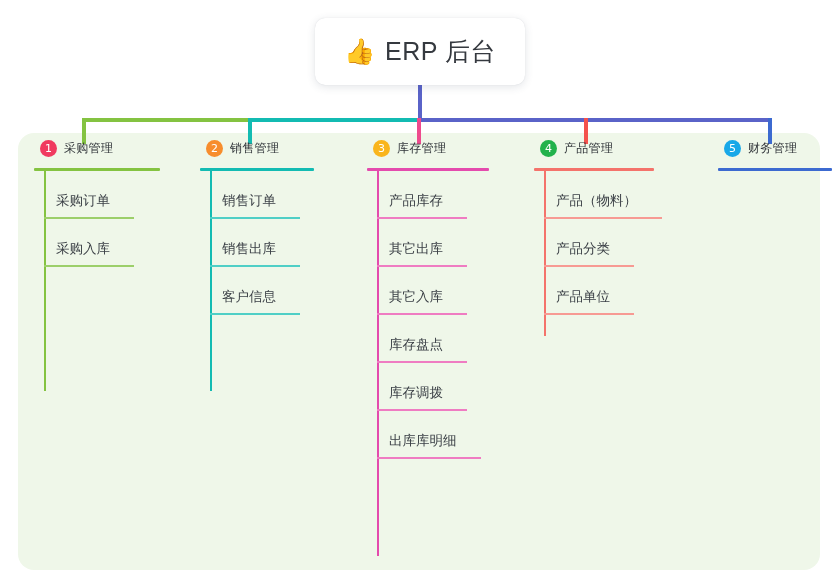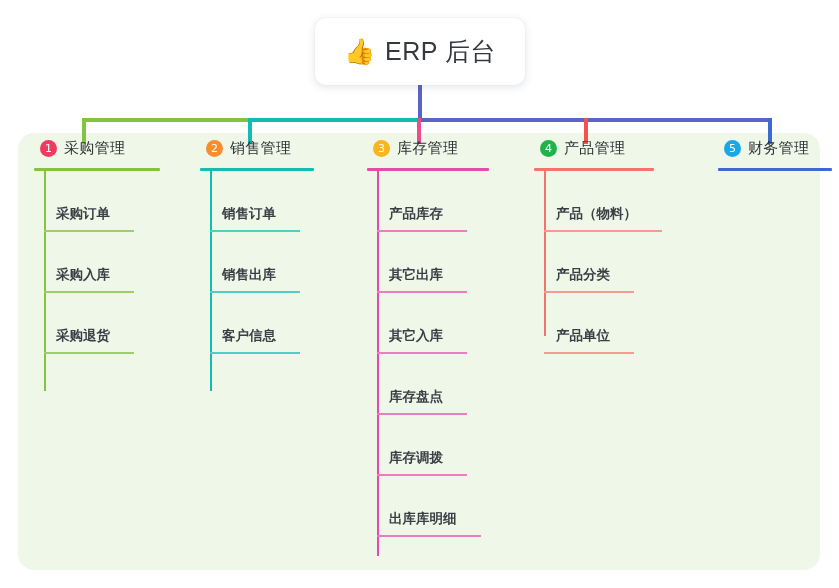--- a/index.html
+++ b/index.html
@@ -100,21 +100,21 @@
     height: 17px;
     border-radius: 50%;
     color: #ffffff;
     font-size: 11px;
     line-height: 17px;
     text-align: center;
     flex: none;
     font-family: "DejaVu Sans", sans-serif;
   }
   .col-title {
-    font-size: 15px;
+    font-size: 12px;
     color: #2f3338;
     letter-spacing: 0.3px;
   }
   .col-rule {
     height: 3px;
     border-radius: 1px;
     margin-top: 5px;
   }
 
   .items {
@@ -122,23 +122,22 @@
     padding-top: 0;
   }
   .spine {
     position: absolute;
     left: 22px;
     top: 0;
     width: 2px;
   }
   .item {
     position: relative;
-    height: 61px;
+    height: 48px;
     box-sizing: border-box;
-    font-weight: bold;
   }
   .item-label {
     position: absolute;
     left: 34px;
     bottom: 9px;
     font-size: 13.5px;
     color: #3a3f45;
     white-space: nowrap;
   }
   .item-rule {
@@ -187,24 +186,20 @@
       <div class="items">
         <div class="spine" style="background:#84c341; height:220px;"></div>
         <div class="item">
           <span class="item-label">采购订单</span>
           <div class="item-rule" style="background:#9ccf6a; width:90px;"></div>
         </div>
         <div class="item">
           <span class="item-label">采购入库</span>
           <div class="item-rule" style="background:#9ccf6a; width:90px;"></div>
         </div>
-        <div class="item">
-          <span class="item-label">采购退货</span>
-          <div class="item-rule" style="background:#9ccf6a; width:90px;"></div>
-        </div>
       </div>
     </div>
 
     <div class="column" style="left:188px; width:160px;">
       <div class="col-head">
         <span class="badge" style="background:#f78d2d;">2</span>
         <span class="col-title">销售管理</span>
       </div>
       <div class="col-rule" style="background:#13bbb2; width:114px; margin-left:12px;"></div>
       <div class="items">

